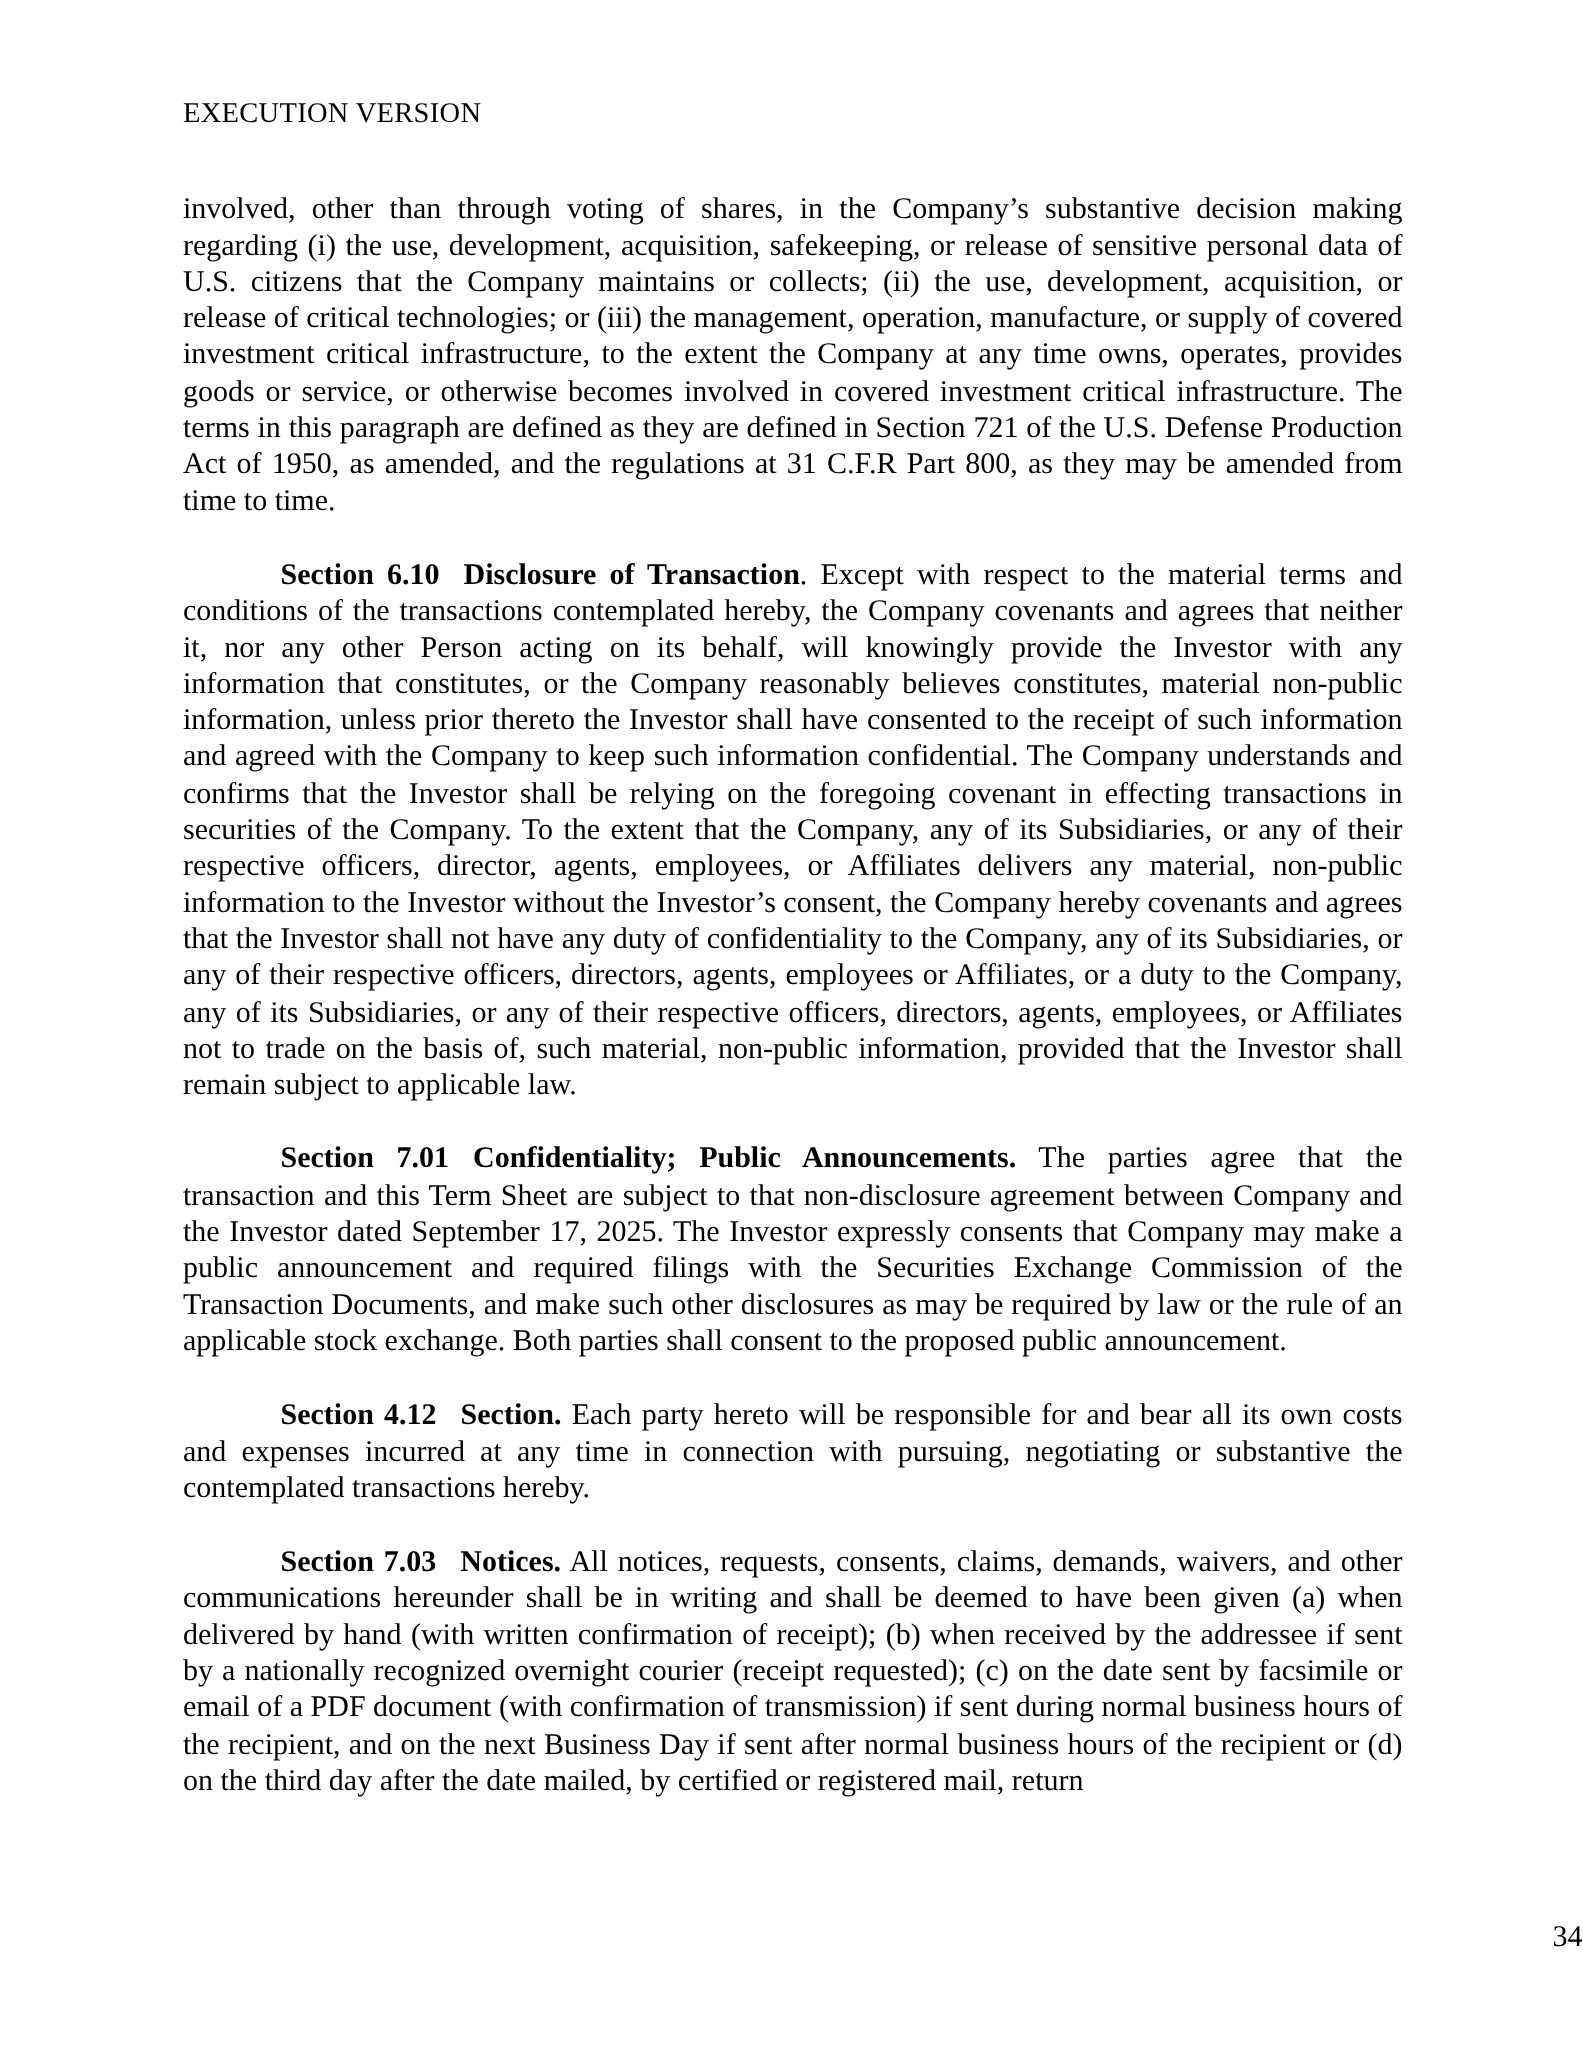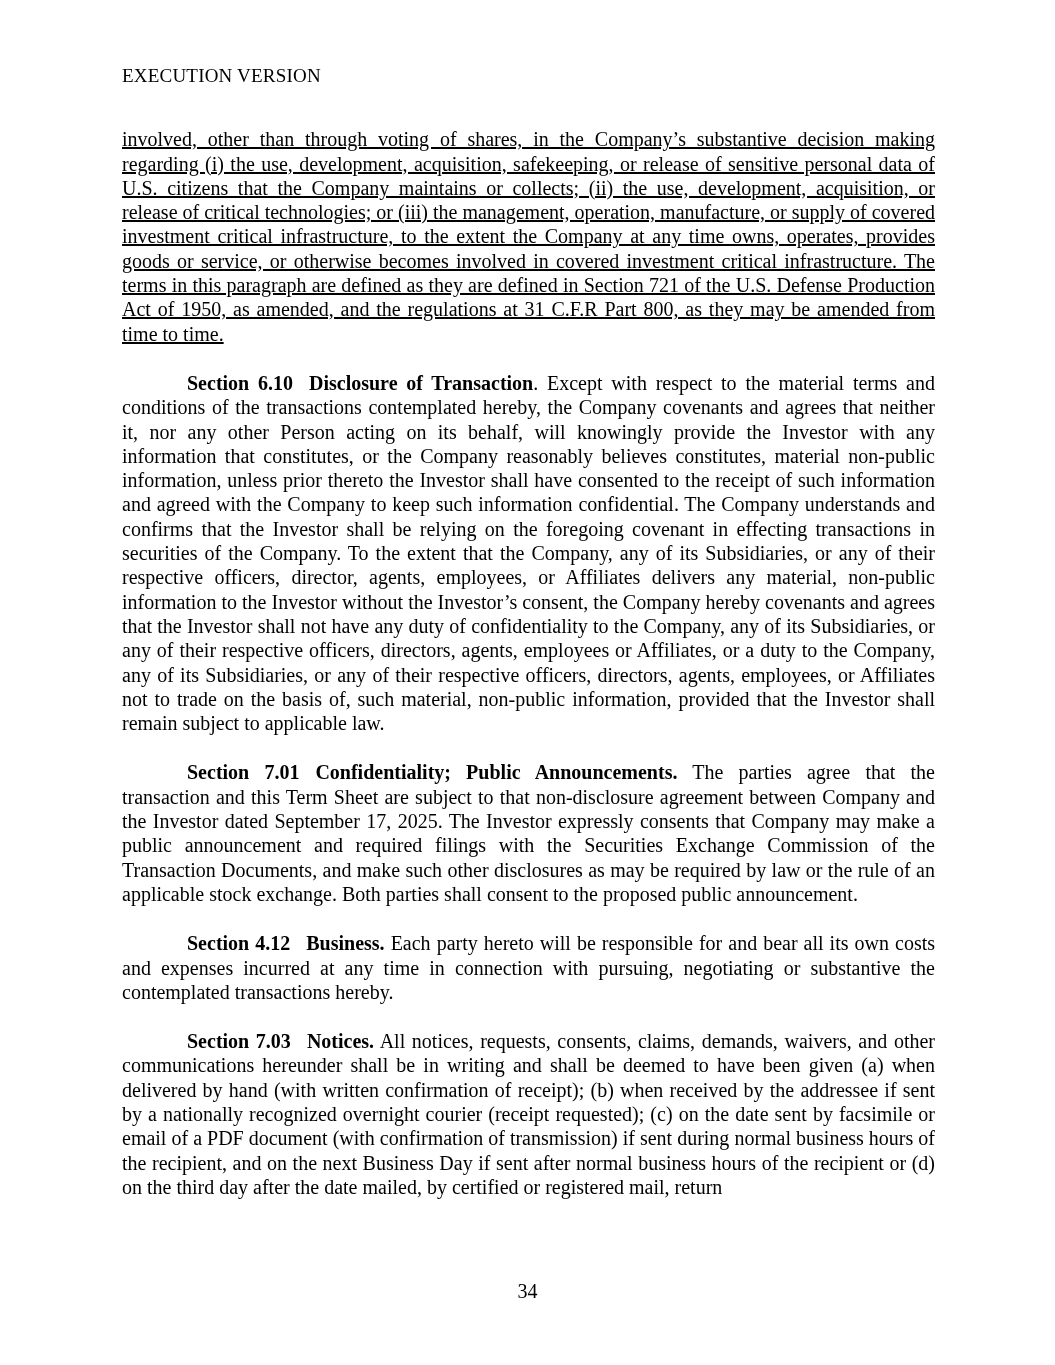--- a/index.html
+++ b/index.html
@@ -22,21 +22,20 @@
   }
   .doc-header {
     font-size: 19px;
     letter-spacing: 0.2px;
     margin: 0 0 39px 0;
     text-align: left;
   }
   p.body-para {
     margin: 0 0 25px 0;
     text-align: justify;
-    text-decoration: underline;
   }
   p.section-para {
     margin: 0 0 25px 0;
     text-align: justify;
     text-indent: 65px;
   }
   .sec-label {
     font-weight: bold;
   }
   .sec-gap {
@@ -49,37 +48,37 @@
   .article-heading {
     text-align: center;
     font-weight: bold;
     margin: 0 0 23px 0;
   }
   .page-number {
     position: absolute;
     left: 0;
     right: 0;
     bottom: 62px;
-    text-align: center;
+    text-align: right;
     font-size: 20px;
   }
 </style>
 </head>
 <body>
 
 <div class="page">
 
   <div class="doc-header">EXECUTION VERSION</div>
 
   <p class="body-para">involved, other than through voting of shares, in the Company’s substantive decision making regarding (i) the use, development, acquisition, safekeeping, or release of sensitive personal data of U.S. citizens that the Company maintains or collects; (ii) the use, development, acquisition, or release of critical technologies; or (iii) the management, operation, manufacture, or supply of covered investment critical infrastructure, to the extent the Company at any time owns, operates, provides goods or service, or otherwise becomes involved in covered investment critical infrastructure. The terms in this paragraph are defined as they are defined in Section 721 of the U.S. Defense Production Act of 1950, as amended, and the regulations at 31 C.F.R Part 800, as they may be amended from time to time.</p>
 
   <p class="section-para"><span class="sec-label">Section 6.10</span><span class="sec-gap"></span><span class="sec-title">Disclosure of Transaction</span><span>. Except with respect to the material terms and conditions of the transactions contemplated hereby, the Company covenants and agrees that neither it, nor any other Person acting on its behalf, will knowingly provide the Investor with any information that constitutes, or the Company reasonably believes constitutes, material non-public information, unless prior thereto the Investor shall have consented to the receipt of such information and agreed with the Company to keep such information confidential.  The Company understands and confirms that the Investor shall be relying on the foregoing covenant in effecting transactions in securities of the Company. To the extent that the Company, any of its Subsidiaries, or any of their respective officers, director, agents, employees, or Affiliates delivers any material, non-public information to the Investor without the Investor’s consent, the Company hereby covenants and agrees that the Investor shall not have any duty of confidentiality to the Company, any of its Subsidiaries, or any of their respective officers, directors, agents, employees or Affiliates, or a duty to the Company, any of its Subsidiaries, or any of their respective officers, directors, agents, employees, or Affiliates not to trade on the basis of, such material, non-public information, provided that the Investor shall remain subject to applicable law.</span></p>
 
 
   <p class="section-para"><span class="sec-label">Section 7.01</span><span class="sec-gap"></span><span class="sec-title">Confidentiality; Public Announcements.</span><span> The parties agree that the transaction and this Term Sheet are subject to that non-disclosure agreement between Company and the Investor dated September 17, 2025.  The Investor expressly consents that Company may make a public announcement and required filings with the Securities Exchange Commission of the Transaction Documents, and make such other disclosures as may be required by law or the rule of an applicable stock exchange. Both parties shall consent to the proposed public announcement.</span></p>
 
-  <p class="section-para"><span class="sec-label">Section 4.12</span><span class="sec-gap"></span><span class="sec-title">Business.</span><span> Each party hereto will be responsible for and bear all its own costs and expenses incurred at any time in connection with pursuing, negotiating or substantive the contemplated transactions hereby.</span></p>
+  <p class="section-para"><span class="sec-label">Section 4.12</span><span class="sec-gap"></span><span class="sec-title">Section.</span><span> Each party hereto will be responsible for and bear all its own costs and expenses incurred at any time in connection with pursuing, negotiating or substantive the contemplated transactions hereby.</span></p>
 
   <p class="section-para"><span class="sec-label">Section 7.03</span><span class="sec-gap"></span><span class="sec-title">Notices.</span><span> All notices, requests, consents, claims, demands, waivers, and other communications hereunder shall be in writing and shall be deemed to have been given (a) when delivered by hand (with written confirmation of receipt); (b) when received by the addressee if sent by a nationally recognized overnight courier (receipt requested); (c) on the date sent by facsimile or email of a PDF document (with confirmation of transmission) if sent during normal business hours of the recipient, and on the next Business Day if sent after normal business hours of the recipient or (d) on the third day after the date mailed, by certified or registered mail, return</span></p>
 
   <div class="page-number">34</div>
 
 </div>
 
 </body></html>

